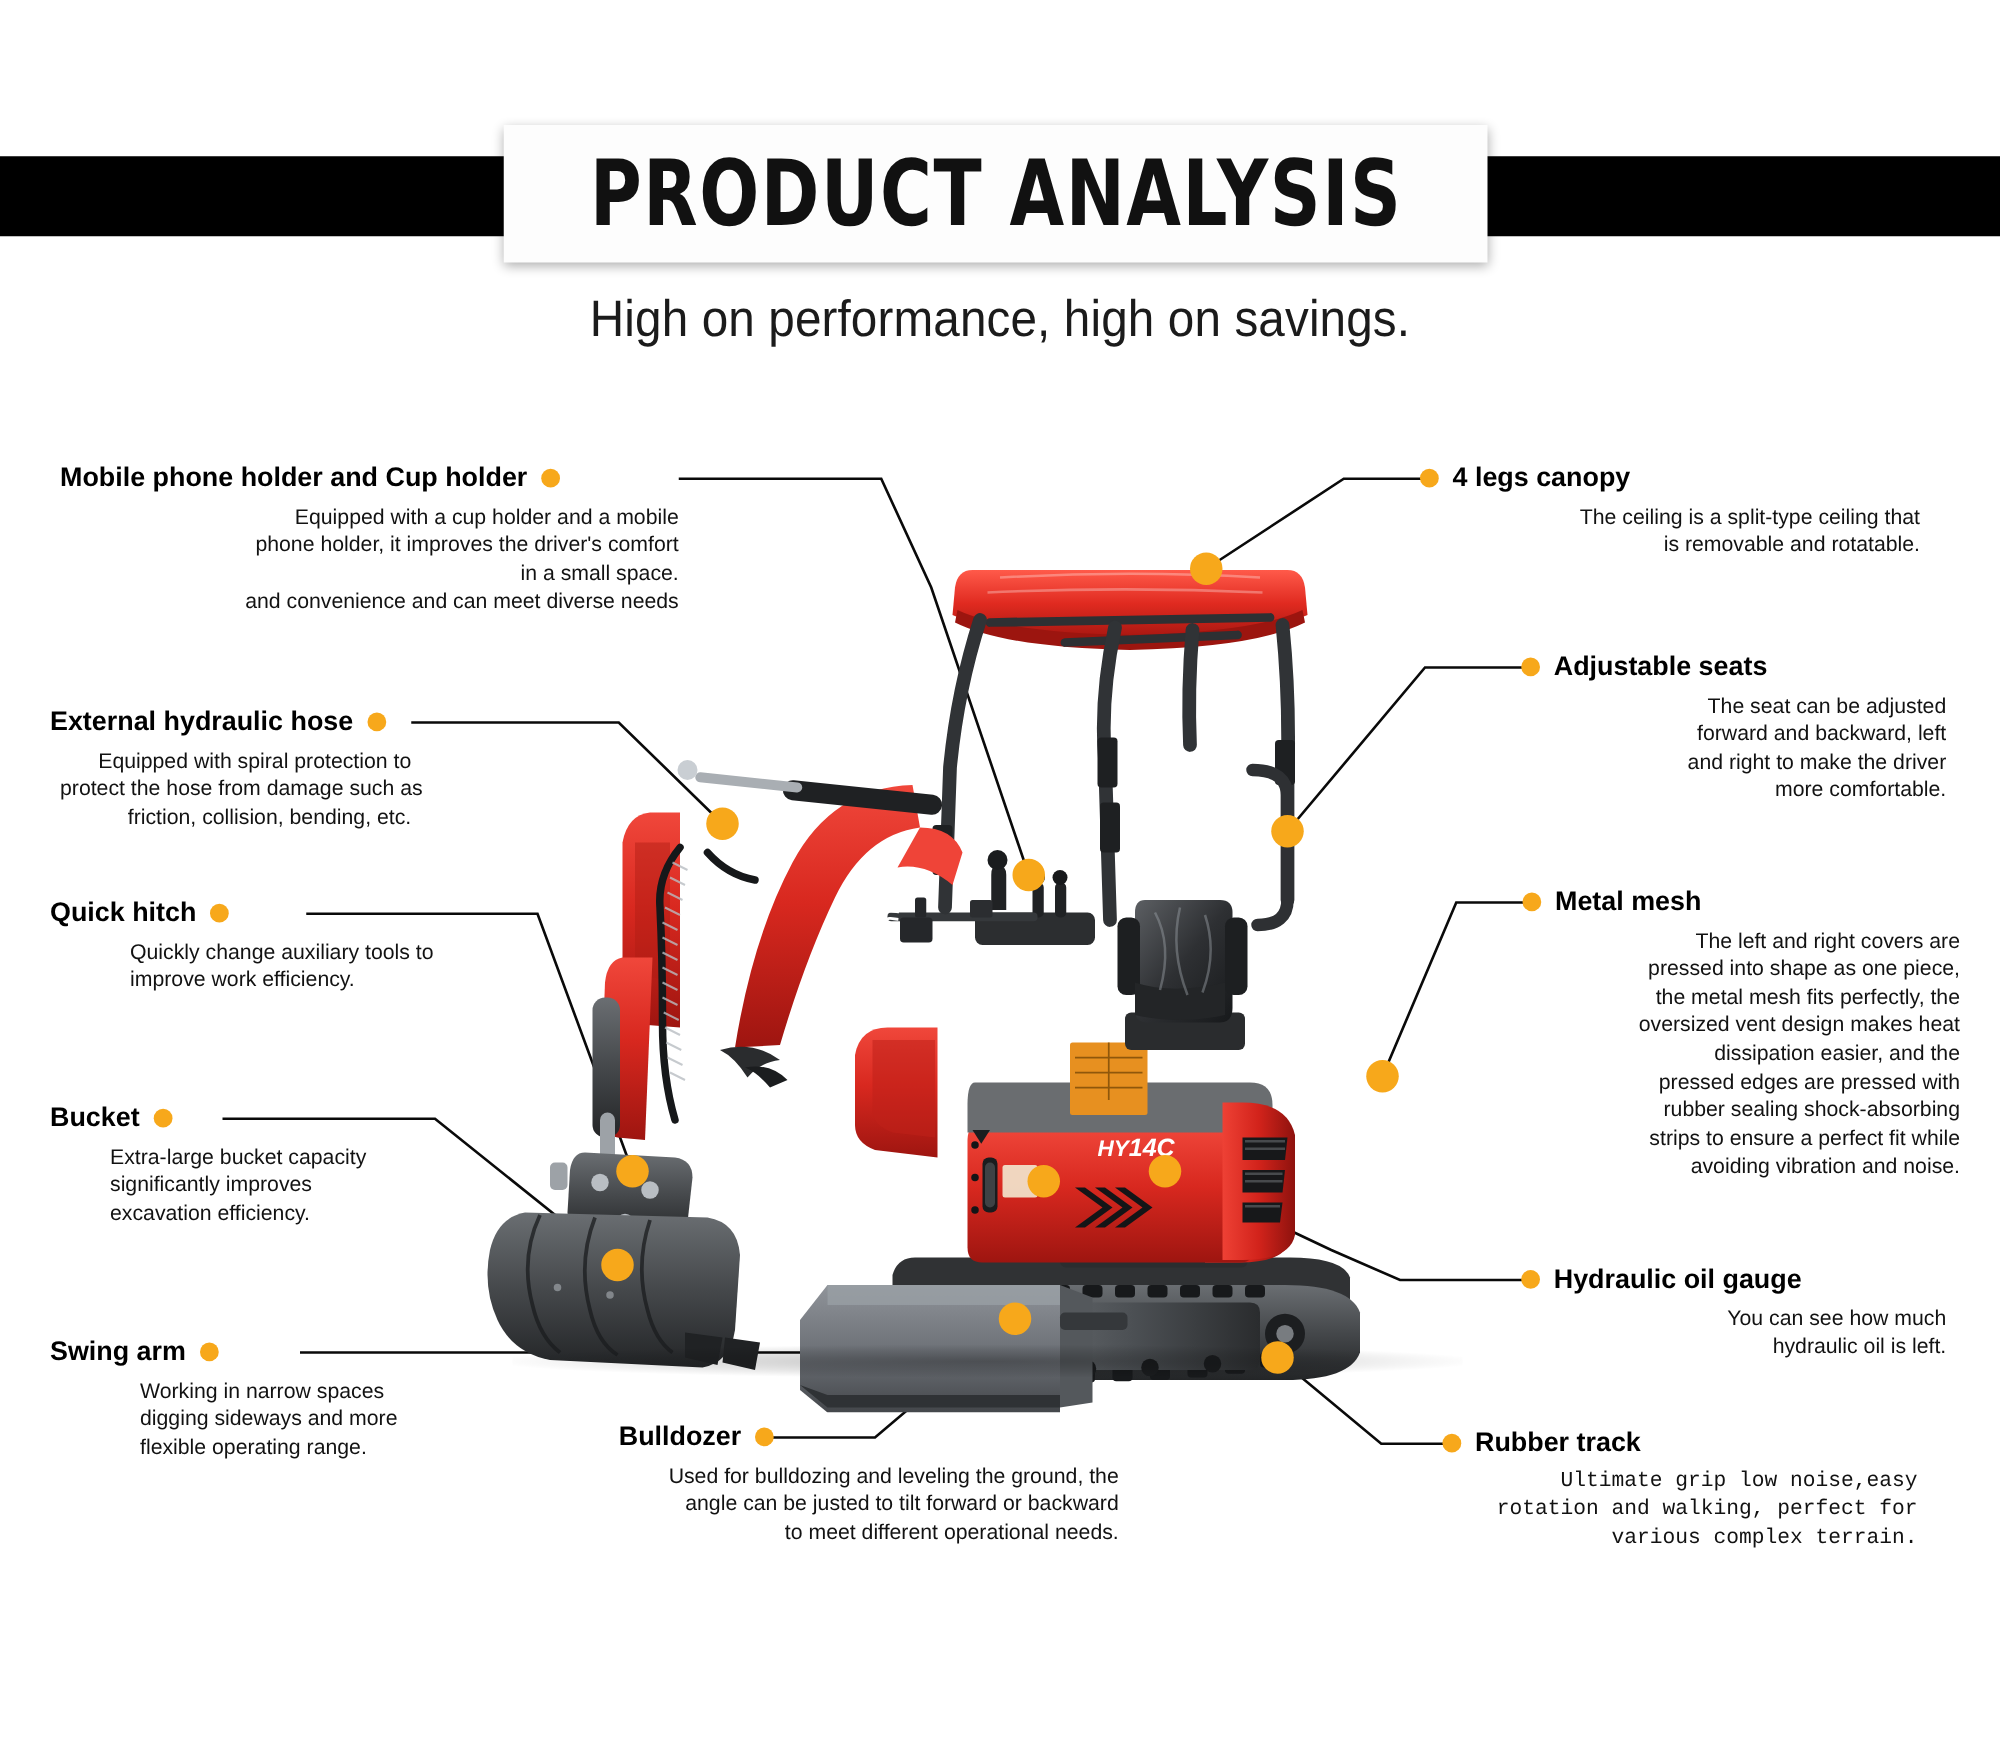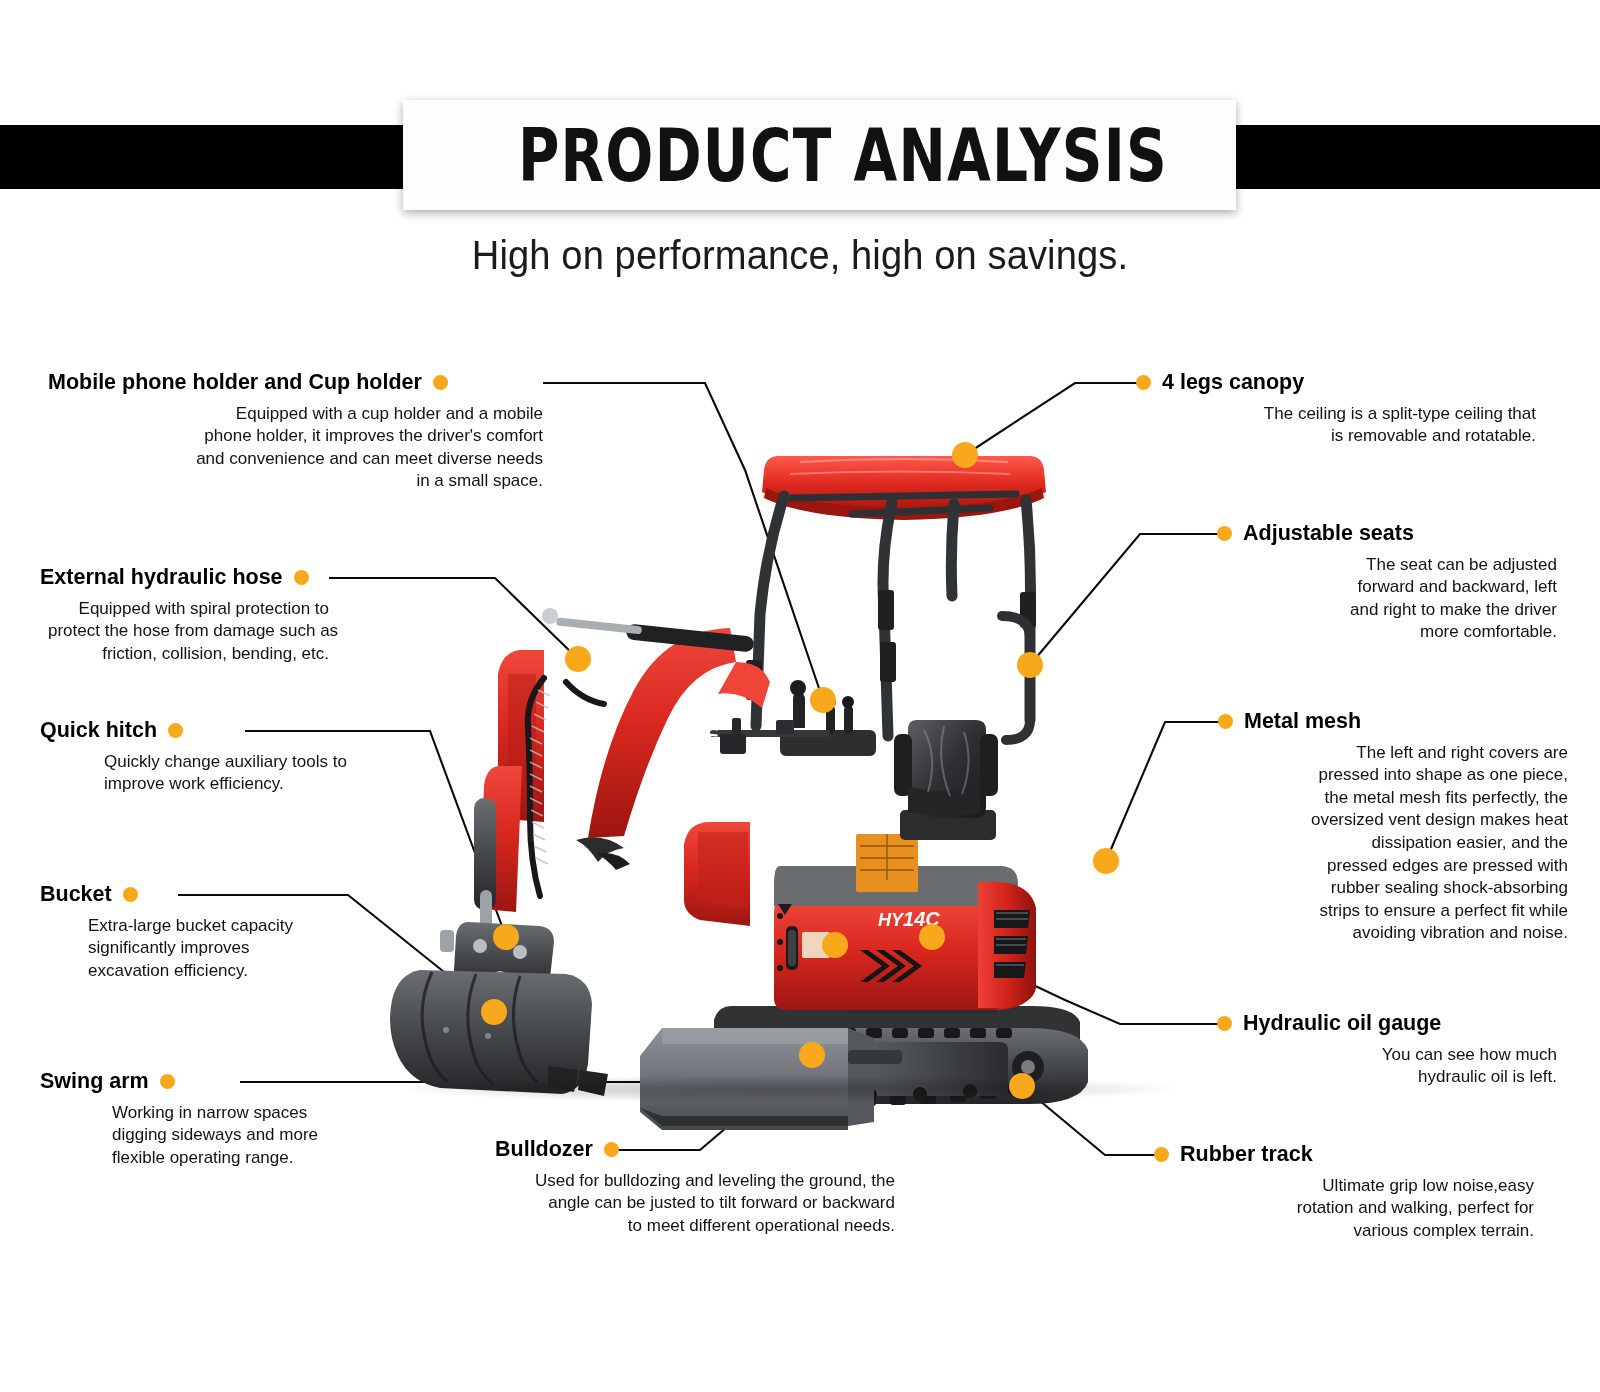--- a/index.html
+++ b/index.html
@@ -7,21 +7,21 @@
     width:1600px;height:1392px;position:relative;overflow:hidden;
     font-family:"Liberation Sans","DejaVu Sans",sans-serif;
     color:#0d0d0d;
   }
   #stage{position:absolute;inset:0;}
 
   
   .band{position:absolute;left:0;top:125px;width:1600px;height:64px;background:#000;}
   .titlecard{
     position:absolute;left:403px;top:100px;width:787px;height:110px;background:#fdfdfd;
-    box-shadow:0 3px 9px rgba(0,0,0,.33);display:flex;align-items:center;justify-content:center;padding-left:46px;
+    box-shadow:0 3px 9px rgba(0,0,0,.33);display:flex;align-items:center;justify-content:center;
   }
   .titlecard h1{
     margin:0;font-family:"Liberation Sans Narrow","DejaVu Sans Condensed","Liberation Sans",sans-serif;
     font-weight:700;font-size:73px;letter-spacing:1.5px;line-height:1;
     transform:scaleX(.86);transform-origin:center;white-space:nowrap;color:#111;
   }
   .subtitle{
     position:absolute;left:0;top:232px;width:1600px;text-align:center;
     font-size:41px;font-weight:400;color:#1b1b1b;letter-spacing:.1px;
     transform:scaleX(.93);
@@ -373,22 +373,22 @@
   </div>
 
   <div class="callout" style="left:48px;top:372px;width:495px;">
     <div class="co-head head-r">
       <span class="co-title">Mobile phone holder and Cup holder</span>
       <span class="dot"></span>
     </div>
     <div class="co-body" style="margin-left:92px;">
       <div>Equipped with a cup holder and a mobile</div>
       <div>phone holder, it improves the driver's comfort</div>
+      <div>in a small space.</div>
       <div>and convenience and can meet diverse needs</div>
-      <div>in a small space.</div>
     </div>
   </div>
 
   <div class="callout" style="left:40px;top:567px;width:289px;">
     <div class="co-head head-r">
       <span class="co-title">External hydraulic hose</span>
       <span class="dot"></span>
     </div>
     <div class="co-body" style="margin-left:8px;">
       <div>Equipped with spiral protection to</div>
@@ -495,21 +495,21 @@
       <div>You can see how much</div>
       <div>hydraulic oil is left.</div>
     </div>
   </div>
 
   <div class="callout" style="left:1154px;top:1144px;width:380px;">
     <div class="co-head head-l">
       <span class="dot"></span>
       <span class="co-title">Rubber track</span>
     </div>
-    <div class="co-body" style="margin-left:26px;">
+    <div class="co-body" style="margin-left:26px;font-family:Liberation Mono, monospace;">
       <div>Ultimate grip low noise,easy</div>
       <div>rotation and walking, perfect for</div>
       <div>various complex terrain.</div>
     </div>
   </div>
 
   <svg style="position:absolute;left:0;top:0;width:1600px;height:1392px;">
     <g fill="#F7A81B">
       <circle cx="823" cy="700" r="13"></circle>
       <circle cx="578" cy="659" r="13"></circle>

